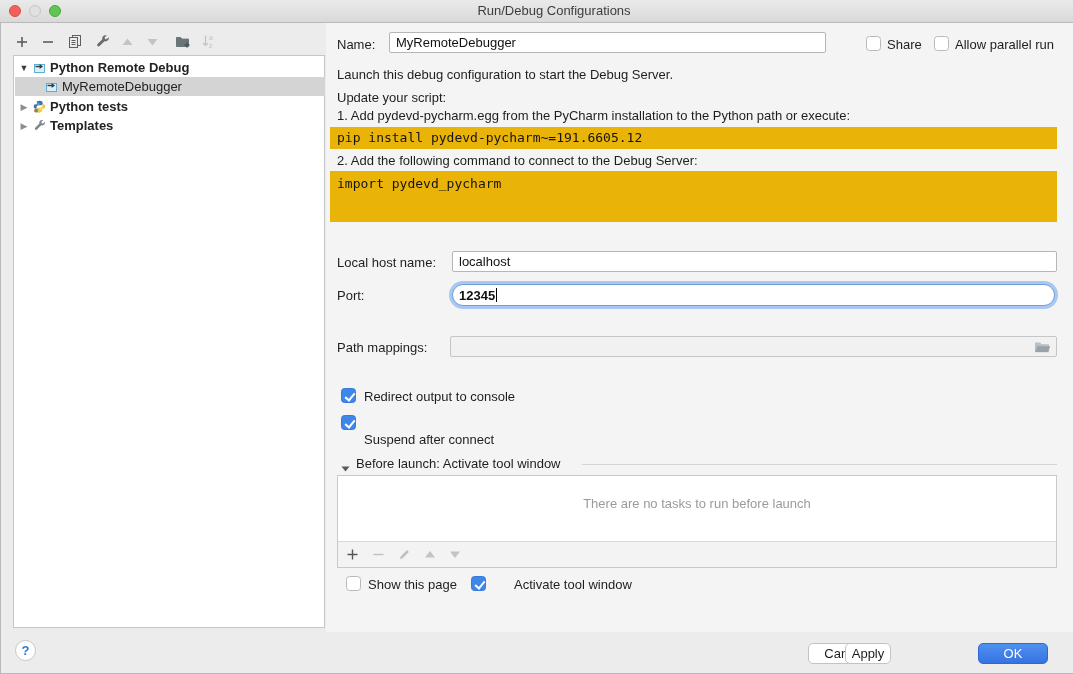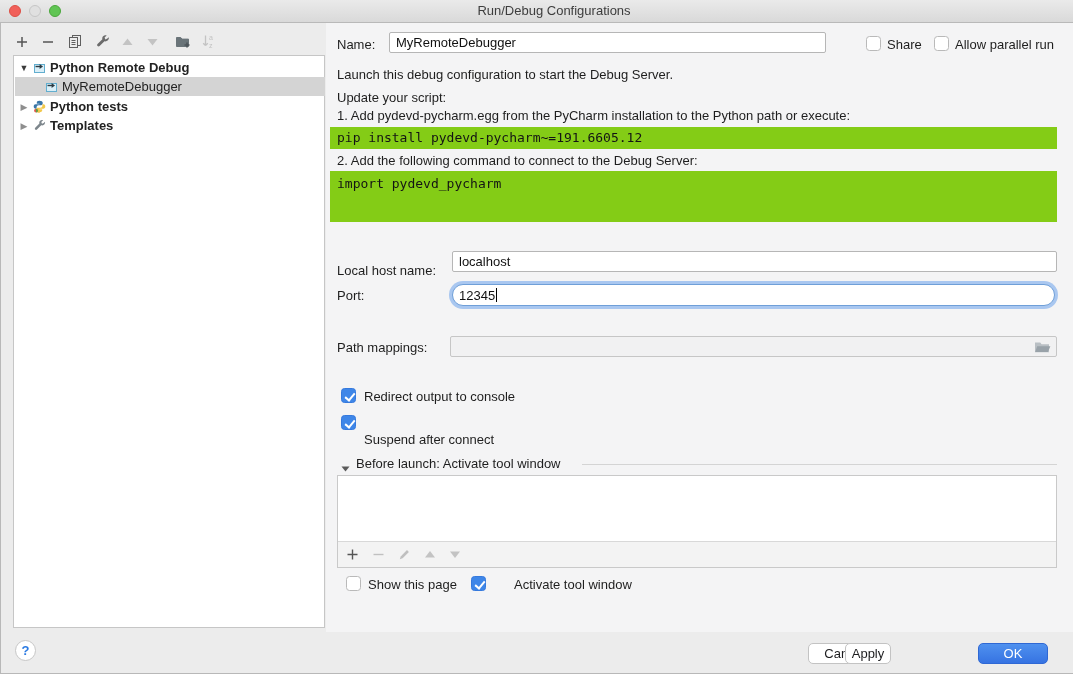--- a/index.html
+++ b/index.html
@@ -10,24 +10,24 @@
   #title{position:absolute;left:0;top:0;width:100%;height:22px;line-height:22px;text-align:center;font-size:13px;font-weight:500;color:#3d3d3d;}
   .tl{position:absolute;top:5px;width:12px;height:12px;border-radius:50%;box-sizing:border-box;}
   .tl.close{left:9px;background:#f1605a;border:1px solid #dd4f45;}
   .tl.min{left:29px;background:#e0e0e0;border:1px solid #c6c6c6;}
   .tl.zoom{left:49px;background:#61c554;border:1px solid #4aa73c;}
   
   .lbl{position:absolute;font-size:13px;color:#1e1e1e;white-space:nowrap;}
   .mono{font-family:"DejaVu Sans Mono",monospace;font-size:13px;color:#141414;white-space:pre;}
   
   #rightpanel{position:absolute;left:326px;top:23px;width:747px;height:609px;background:#f4f4f5;}
-  .codeblock{position:absolute;background:#84cc16;}
+  .codeblock{position:absolute;background:#eab308;}
   
   .field{position:absolute;box-sizing:border-box;background:#fff;border:1px solid #b6b6b6;border-radius:2px;font-size:13px;color:#111;display:flex;align-items:center;padding:0 6px;white-space:nowrap;overflow:hidden;}
-  .field.focused{border:1px solid #6f9fd8;box-shadow:0 0 0 3px #a9c7f0;border-radius:11px;}
+  .field.focused{border:1px solid #6f9fd8;box-shadow:0 0 0 3px #a9c7f0;border-radius:11px;font-weight:bold;}
   .field.disabledfield{background:#f1f1f2;border:1px solid #c6c6c6;}
   .caret{display:inline-block;width:1px;height:14px;background:#000;margin-left:1px;vertical-align:middle;}
   
   .cb{position:absolute;width:15px;height:15px;box-sizing:border-box;border:1px solid #b9b9b9;border-radius:3.5px;background:#fff;}
   .cb.checked{background:#3e86e8;border-color:#3579dd;}
   .cb.checked::after{content:"";position:absolute;left:4.5px;top:1.5px;width:4px;height:8px;border:solid #fff;border-width:0 2px 2px 0;transform:rotate(40deg);}
   
   #treebox{position:absolute;left:13px;top:55px;width:312px;height:573px;box-sizing:border-box;background:#fff;border:1px solid #c6c6c6;}
   .trow{position:absolute;left:1px;width:310px;height:19px;display:flex;align-items:center;font-size:13px;color:#232323;}
   .trow.selected{background:#d4d4d4;}
@@ -169,21 +169,21 @@
   <div class="codeblock" style="left:330px;top:127px;width:727px;height:22px;">
     <div class="mono" style="position:absolute;left:7px;top:3px;">pip install pydevd-pycharm~=191.6605.12</div>
   </div>
 
   <div class="lbl" style="left:337px;top:153px;">2. Add the following command to connect to the Debug Server:</div>
 
   <div class="codeblock" style="left:330px;top:171px;width:727px;height:51px;">
     <div class="mono" style="position:absolute;left:7px;top:5px;">import pydevd_pycharm</div>
   </div>
 
-  <div class="lbl" style="left:337px;top:263px;">Local host name:</div>
+  <div class="lbl" style="left:337px;top:255px;">Local host name:</div>
   <div class="field" style="left:452px;top:251px;width:605px;height:21px;">
     <span>localhost</span>
   </div>
 
   <div class="lbl" style="left:337px;top:288px;">Port:</div>
   <div class="field focused" style="left:452px;top:284px;width:603px;height:22px;">
     <span>12345</span>
       <span class="caret"></span>
   </div>
 
@@ -205,20 +205,21 @@
 
   <span style="position:absolute;left:341px;top:459px;">
     <svg width="9" height="8" viewBox="0 0 9 8">
         <polygon points="0.5,1.5 8.5,1.5 4.5,6.5" fill="#5a5a5a"></polygon>
       </svg>
   </span>
   <div class="lbl" style="left:356px;top:456px;">Before launch: Activate tool window</div>
   <div class="hline" style="left:582px;top:464px;width:475px;"></div>
 
   <div id="taskbox">
+    <div id="taskempty">There are no tasks to run before launch</div>
     <div id="taskstrip">
       <span class="tbicon" style="left:8px;top:6px;">
         <svg width="13" height="13" viewBox="0 0 13 13">
             <path d="M6.5 1.5v10M1.5 6.5h10" stroke="#565656" stroke-width="1.4" fill="none"></path>
           </svg>
       </span>
       <span class="tbicon" style="left:34px;top:6px;">
         <svg width="13" height="13" viewBox="0 0 13 13">
             <path d="M1.5 6.5h10" stroke="#c0c0c0" stroke-width="1.4" fill="none"></path>
           </svg>

